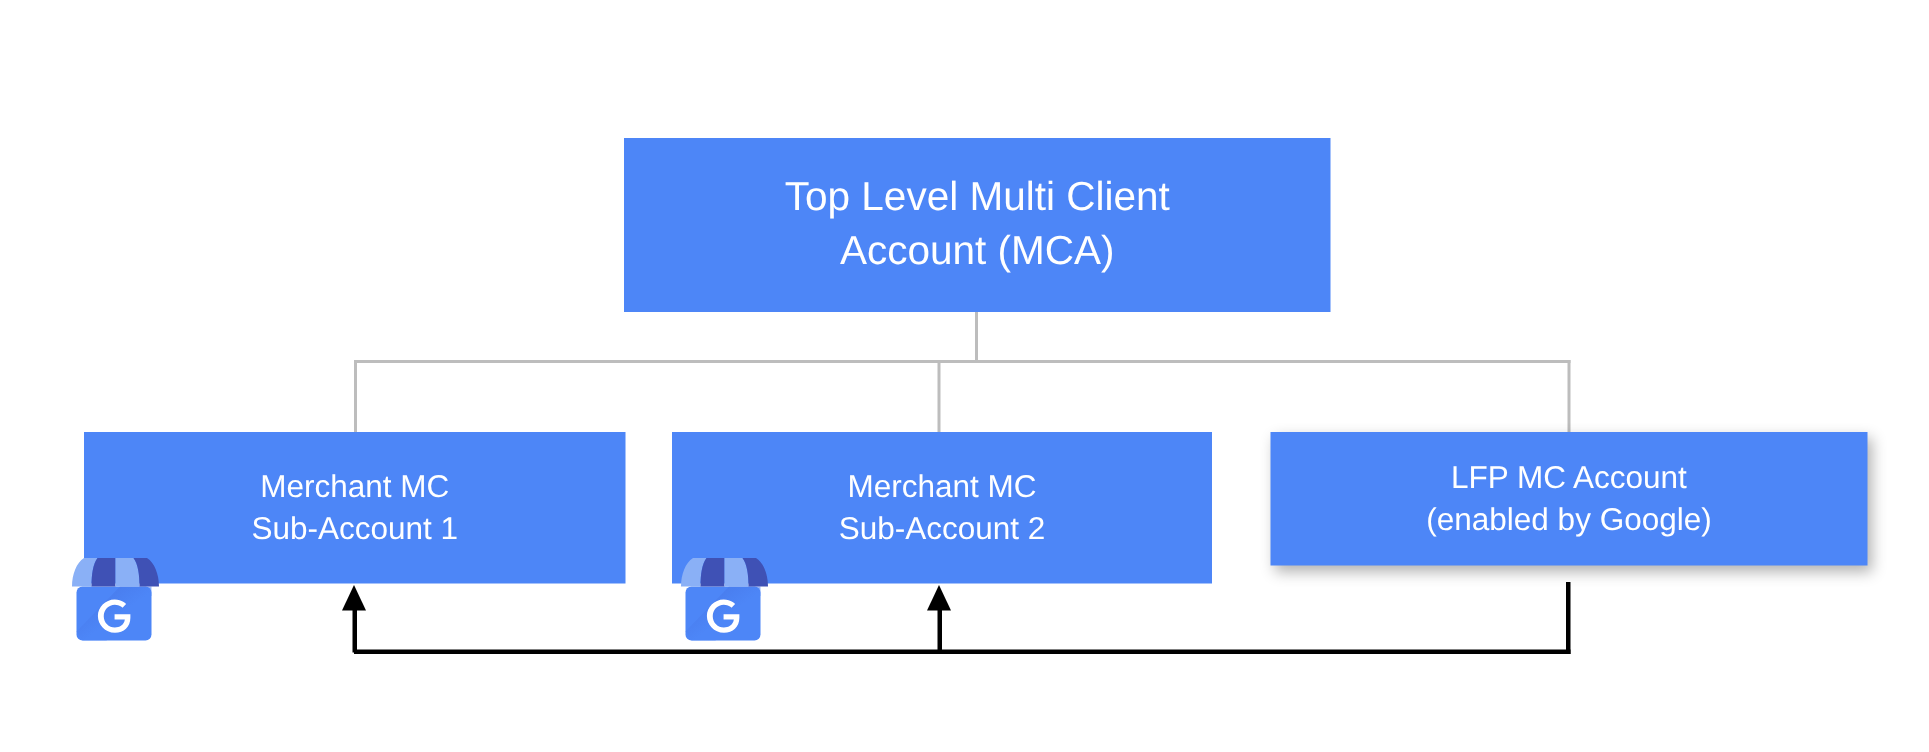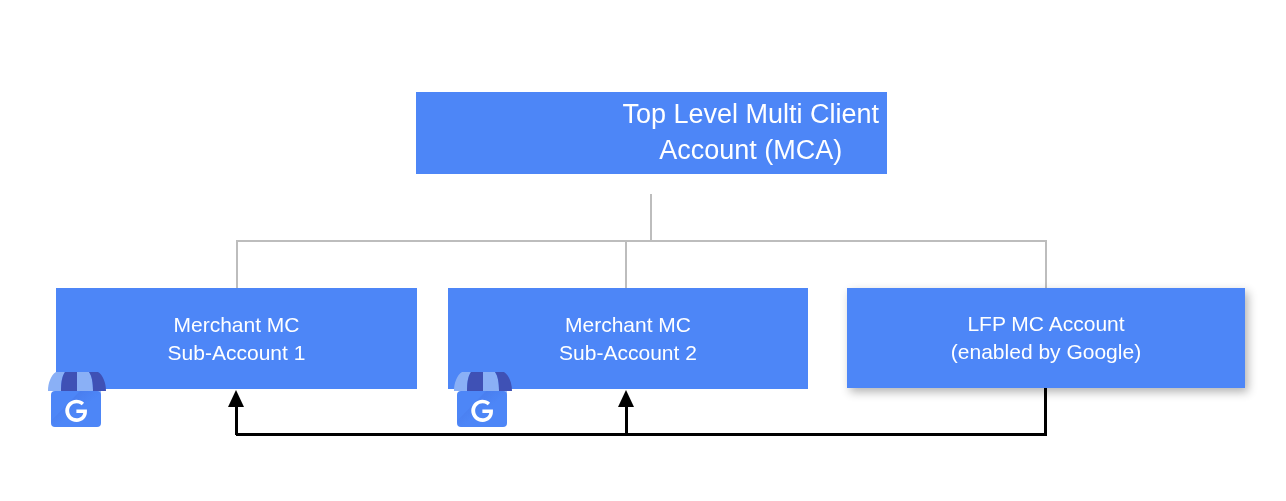--- a/index.html
+++ b/index.html
@@ -30,43 +30,42 @@
     z-index: 3;
   }
   .node-label {
     white-space: pre-line;
     padding: 0 8px;
   }
   #node-top {
     left: 416px;
     top: 92px;
     width: 471px;
-    height: 82px;
+    height: 116px;
     font-size: 27px;
-    justify-content: flex-end;
   }
   #node-sub1 {
     left: 56px;
     top: 288px;
     width: 361px;
     height: 101px;
     font-size: 21px;
   }
   #node-sub2 {
     left: 448px;
     top: 288px;
     width: 360px;
     height: 101px;
     font-size: 21px;
   }
   #node-lfp {
     left: 847px;
     top: 288px;
     width: 398px;
-    height: 100px;
+    height: 89px;
     font-size: 21px;
     box-shadow: 3px 4px 9px rgba(0,0,0,0.30);
   }
 
   
   .conn-grey {
     position: absolute;
     background: #bdbdbd;
     z-index: 1;
   }

